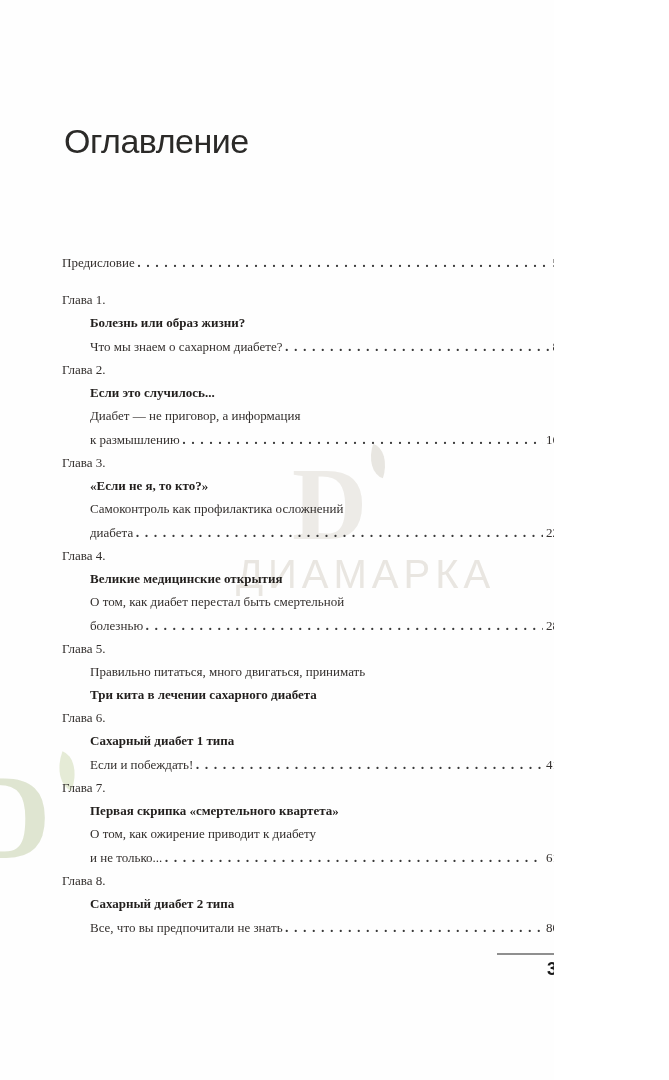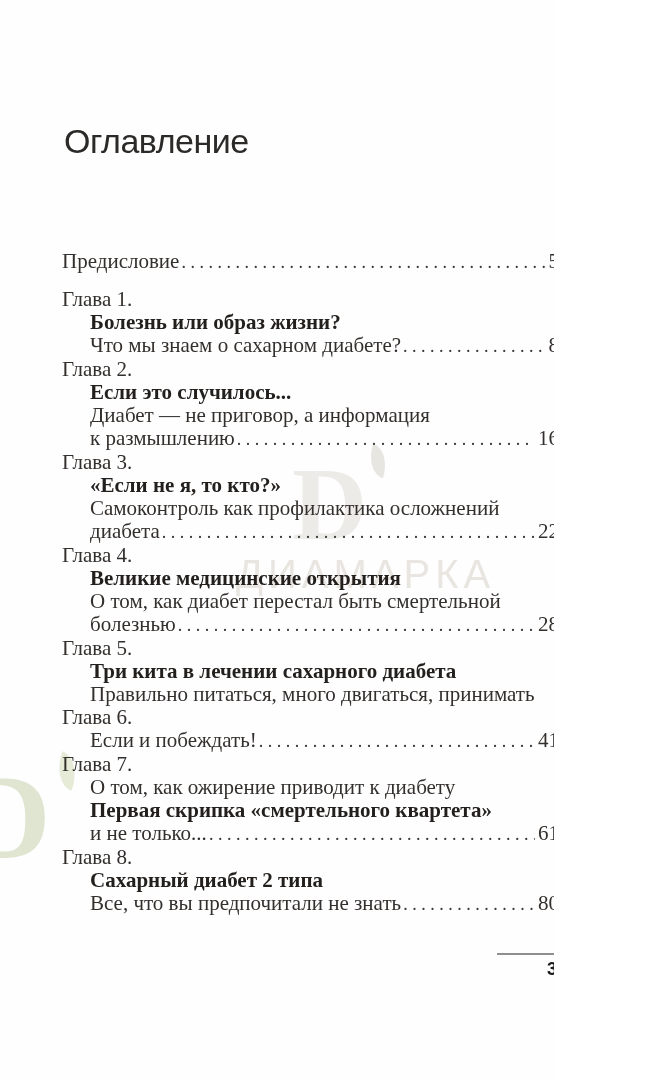--- a/index.html
+++ b/index.html
@@ -62,21 +62,21 @@
     transform: rotate(20deg);
   }
 
   
   .toc {
     position: absolute;
     left: 62px;
     top: 250px;
     width: 497px;
     z-index: 1;
-    font-size: 21px;
+    font-size: 13px;
     line-height: 23px;
   }
   .row { white-space: nowrap; }
   .ind { padding-left: 28px; }
   .title { font-weight: 700; color: #221f1d; }
   .leader { display: flex; align-items: baseline; }
   .leader .t { flex: 0 0 auto; }
   .leader .dots {
     flex: 1 1 auto;
     overflow: hidden;
@@ -165,33 +165,34 @@
     <div class="row label">Глава 4.</div>
     <div class="row title ind">Великие медицинские открытия</div>
     <div class="row ind">О том, как диабет перестал быть смертельной</div>
     <div class="row leader ind">
       <span class="t">болезнью</span>
       <span class="dots"></span>
       <span class="pg">28</span>
     </div>
 
     <div class="row label">Глава 5.</div>
+    <div class="row ind">Правильно питаться, много двигаться, принимать</div>
     <div class="row title ind">Три кита в лечении сахарного диабета</div>
-    <div class="row ind">Правильно питаться, много двигаться, принимать</div>
 
     <div class="row label">Глава 6.</div>
+    <div class="row title ind">Сахарный диабет 1 типа</div>
     <div class="row leader ind">
       <span class="t">Если и побеждать!</span>
       <span class="dots"></span>
       <span class="pg">41</span>
     </div>
 
     <div class="row label">Глава 7.</div>
+    <div class="row title ind">Первая скрипка «смертельного квартета»</div>
     <div class="row ind">О том, как ожирение приводит к диабету</div>
-    <div class="row title ind">Первая скрипка «смертельного квартета»</div>
     <div class="row leader ind">
       <span class="t">и не только...</span>
       <span class="dots"></span>
       <span class="pg">61</span>
     </div>
 
     <div class="row label">Глава 8.</div>
     <div class="row title ind">Сахарный диабет 2 типа</div>
     <div class="row leader ind">
       <span class="t">Все, что вы предпочитали не знать</span>

